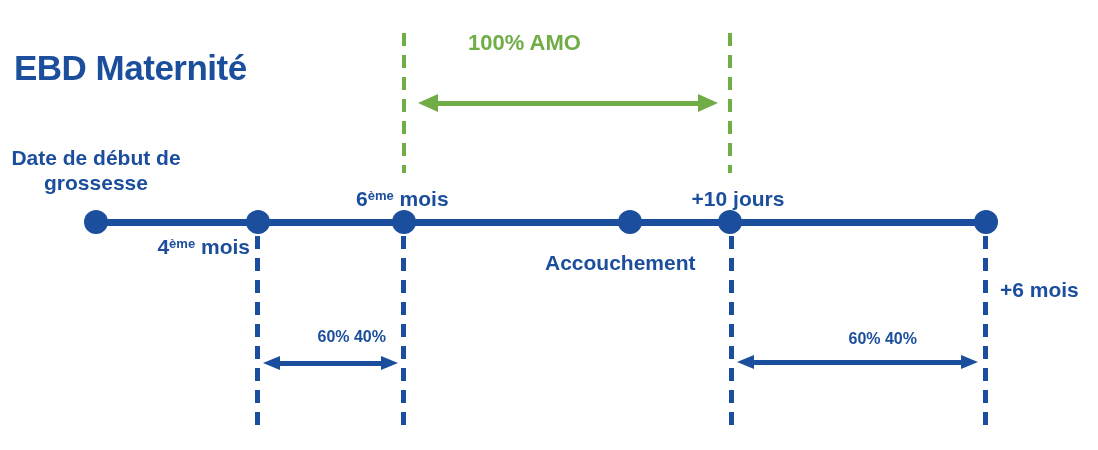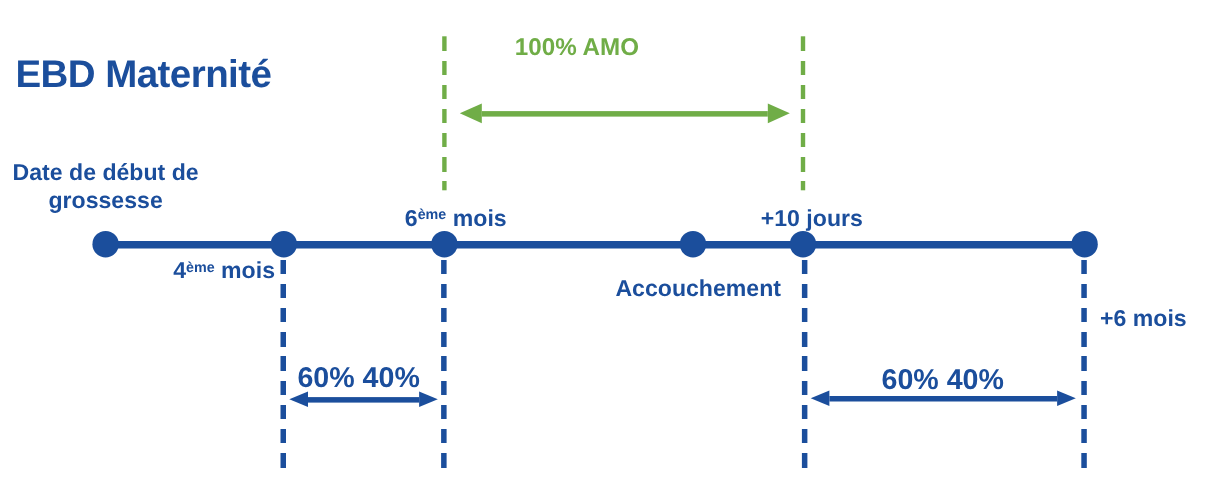--- a/index.html
+++ b/index.html
@@ -70,38 +70,38 @@
     color: var(--blue);
     white-space: nowrap;
   }
   .sup {
     font-size: 0.62em;
     position: relative;
     top: -0.45em;
   }
   .start-label   { left: -4px;  top: 145px; width: 200px; text-align: center; white-space: normal; }
   .month4-label  { left: 140px; top: 234px; width: 110px; text-align: right; }
-  .month6-label  { left: 368px; top: 186px; }
-  .birth-label   { left: 545px; top: 250px; width: 165px; text-align: right; }
+  .month6-label  { left: 356px; top: 186px; }
+  .birth-label   { left: 545px; top: 250px; width: 165px; text-align: left; }
   .plus12-label  { left: 687px; top: 186px; width: 102px; text-align: center; }
   .plus6-label   { left: 1000px; top: 233px; margin-top: 44px; }
 
   .coverage-label {
     position: absolute;
     left: 468px; top: 29px; width: 200px;
     text-align: left;
     font-size: 22px;
     line-height: 27px;
     color: var(--green);
   }
   .split-label {
     position: absolute;
     width: 120px;
-    text-align: center;
-    font-size: 26px;
+    text-align: right;
+    font-size: 16px;
     color: var(--blue);
   }
   .split-left-label  { left: 266px; top: 328px; }
   .split-right-label { left: 797px; top: 330px; }
 
   
   .arrow {
     position: absolute;
     display: flex;
     align-items: center;

